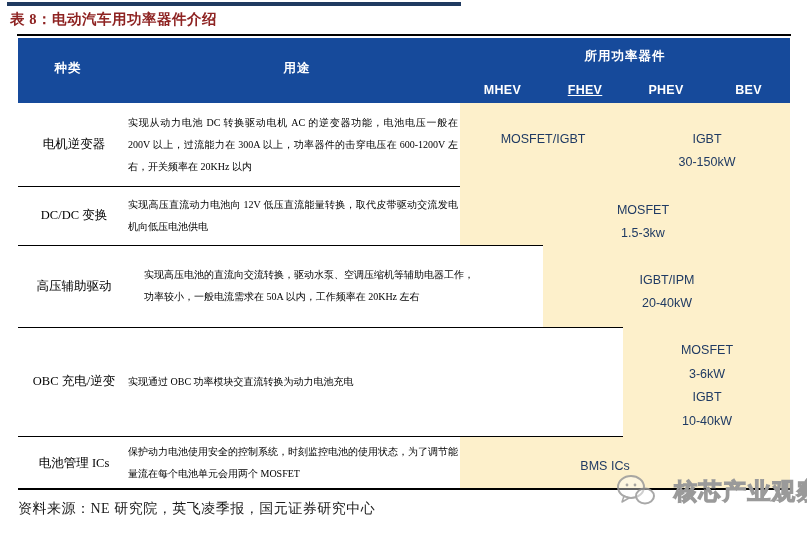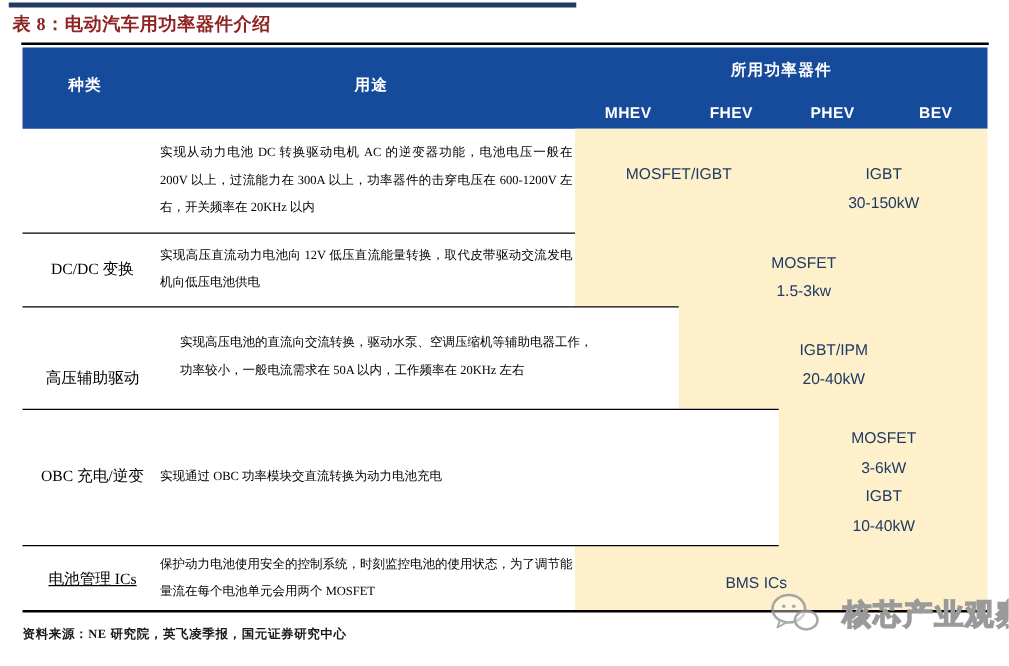--- a/index.html
+++ b/index.html
@@ -26,21 +26,21 @@
 
   
   .thead{position:absolute;left:18px;top:38px;width:772px;height:65px;background:var(--header-bg);}
   .th{position:absolute;display:flex;align-items:center;justify-content:center;color:#fff;font-weight:bold;}
   .th-cn{font-size:12.5px;font-family:"Liberation Serif",serif;letter-spacing:1px;}
   .th-category{left:0;top:0;width:100px;height:60px;}
   .th-usage{left:179px;top:0;width:200px;height:60px;}
   .th-devices{left:442px;top:4px;width:330px;height:28px;}
   .th-vt{font-size:12.5px;font-family:"Liberation Sans",sans-serif;letter-spacing:0.3px;}
   .th-mhev{left:442px;top:40px;width:85px;height:24px;}
-  .th-fhev{left:527px;top:40px;width:80px;height:24px;}
+  .th-fhev{left:527px;top:40px;width:80px;height:24px;text-decoration:underline;}
   .th-phev{left:607px;top:40px;width:82px;height:24px;}
   .th-bev{left:689px;top:40px;width:83px;height:24px;}
 
   
   .tbody{position:absolute;left:18px;top:103px;width:772px;height:387px;}
   .cream{position:absolute;background:var(--highlight-bg);}
   .cream-a{left:442px;top:0;width:330px;height:142px;}
   .cream-b{left:525px;top:142px;width:247px;height:82px;}
   .cream-c{left:605px;top:224px;width:167px;height:109px;}
   .cream-d{left:442px;top:333px;width:330px;height:54px;}
@@ -48,43 +48,43 @@
   .rline-1{top:83px;width:442px;}
   .rline-2{top:142px;width:525px;}
   .rline-3{top:224px;width:605px;}
   .rline-4{top:333px;width:605px;}
   .bottom-border{position:absolute;left:0;top:385px;width:772px;height:2px;background:var(--line-color);}
 
   .cat{position:absolute;left:0;width:112px;display:flex;align-items:center;justify-content:center;
        font-size:12.5px;color:#000;text-align:center;font-family:"Liberation Serif",serif;}
   .cat-1{top:0;height:83px;}
   .cat-2{top:83px;height:59px;}
-  .cat-3{top:158px;height:82px;}
+  .cat-3{top:142px;height:82px;}
   .cat-4{top:224px;height:109px;}
-  .cat-5{top:333px;height:54px;text-decoration:underline;}
+  .cat-5{top:333px;height:54px;}
 
   .desc{position:absolute;left:110px;width:330px;display:flex;align-items:center;
         font-size:10px;line-height:22px;color:#000;text-align:justify;font-family:"Liberation Serif",serif;}
   .desc-1{top:0;height:83px;}
   .desc-2{top:83px;height:59px;}
   .desc-3{top:142px;height:82px;margin-left:16px;}
   .desc-4{top:224px;height:109px;}
   .desc-5{top:333px;height:54px;}
 
   .devcell{position:absolute;transform:translateX(-50%);text-align:center;
            color:var(--device-text);font-size:12.5px;line-height:23px;white-space:nowrap;}
   .dev-r1a{left:525px;top:25px;}
   .dev-r1b{left:689px;top:25px;}
   .dev-r2{left:625px;top:96px;}
   .dev-r3{left:649px;top:166px;}
   .dev-r4{left:689px;top:236px;line-height:23.5px;}
   .dev-r5{left:587px;top:352px;}
 
   .footer-source{
-    position:absolute;left:18px;top:500px;font-size:10px;font-weight:bold;color:#1a1a1a;
+    position:absolute;left:18px;top:500px;font-size:14px;font-weight:normal;color:#1a1a1a;
     font-family:"Liberation Serif",serif;letter-spacing:0.5px;
   }
 
   .watermark{position:absolute;left:616px;top:474px;display:flex;align-items:center;gap:18px;}
   .wm-text{
     font-size:23px;font-weight:bold;letter-spacing:1.5px;
     color:rgba(190,190,190,0.35);
     -webkit-text-stroke:1.2px var(--watermark-gray);
     font-family:"Liberation Sans",sans-serif;white-space:nowrap;
   }
@@ -115,20 +115,21 @@
     <div class="cream cream-b"></div>
     <div class="cream cream-c"></div>
     <div class="cream cream-d"></div>
 
     <div class="rline rline-1"></div>
     <div class="rline rline-2"></div>
     <div class="rline rline-3"></div>
     <div class="rline rline-4"></div>
     <div class="bottom-border"></div>
 
+    <div class="cat cat-1">电机逆变器</div>
     <div class="cat cat-2">DC/DC 变换</div>
     <div class="cat cat-3">高压辅助驱动</div>
     <div class="cat cat-4">OBC 充电/逆变</div>
     <div class="cat cat-5">电池管理 ICs</div>
 
     <div class="desc desc-1">
         <span>实现从动力电池 DC 转换驱动电机 AC 的逆变器功能，电池电压一般在 200V 以上，过流能力在 300A 以上，功率器件的击穿电压在 600-1200V 左右，开关频率在 20KHz 以内</span>
       </div>
     <div class="desc desc-2">
         <span>实现高压直流动力电池向 12V 低压直流能量转换，取代皮带驱动交流发电机向低压电池供电</span>

